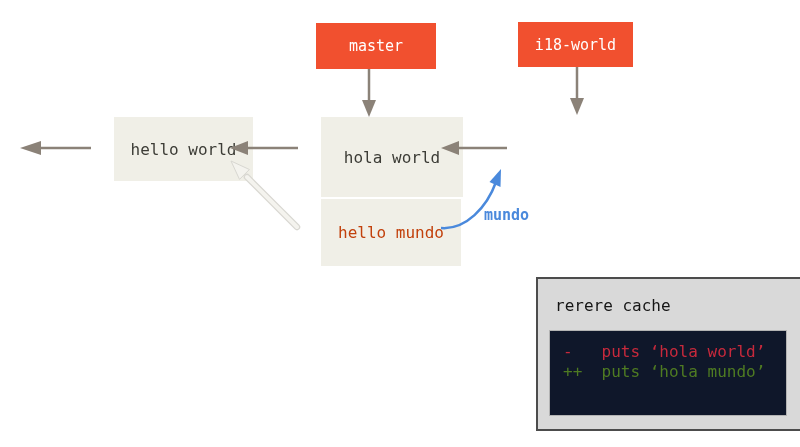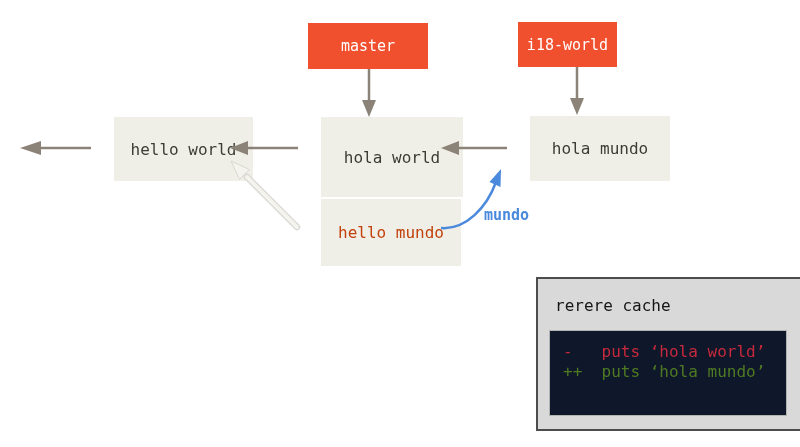--- a/index.html
+++ b/index.html
@@ -19,22 +19,22 @@
   }
   .branch-box {
     position: absolute;
     background: #f1502f;
     color: #ffffff;
     display: flex;
     align-items: center;
     justify-content: center;
     font-size: 15px;
   }
-  #branch-master   { left: 308px; top: 23px; width: 120px; height: 46px; }
-  #branch-i18world { left: 518px; top: 22px; width: 99px; height: 45px; }
+  #branch-master   { left: 316px; top: 23px; width: 120px; height: 46px; }
+  #branch-i18world { left: 518px; top: 22px; width: 115px; height: 45px; }
   .commit-box {
     position: absolute;
     background: #f0efe7;
     color: #3c3c36;
     display: flex;
     align-items: center;
     justify-content: center;
     font-size: 16px;
     margin-left: 23px;
   }
@@ -90,23 +90,20 @@
 <body>
 
 <div id="canvas">
 
   <div class="commit-box" id="commit-hello-world">
     <span>hello world</span>
   </div>
   <div class="commit-box" id="commit-hola-world">
     <span>hola world</span>
   </div>
-  <div class="commit-box" id="commit-hola-mundo">
-    <span>hola mundo</span>
-  </div>
   <div class="commit-box" id="commit-hello-mundo">
     <span>hello mundo</span>
   </div>
 
   <div class="branch-box" id="branch-master">
     <span>master</span>
   </div>
   <div class="branch-box" id="branch-i18world">
     <span>i18-world</span>
   </div>

